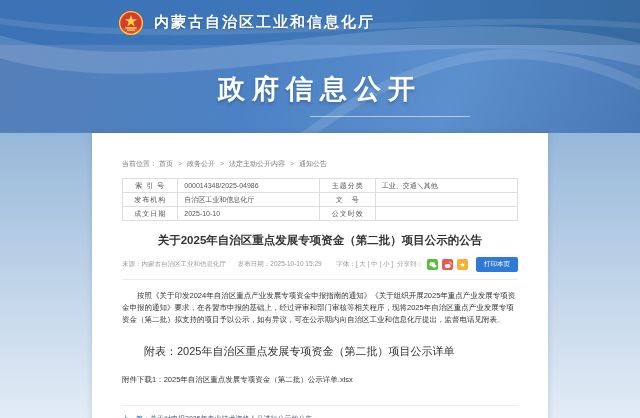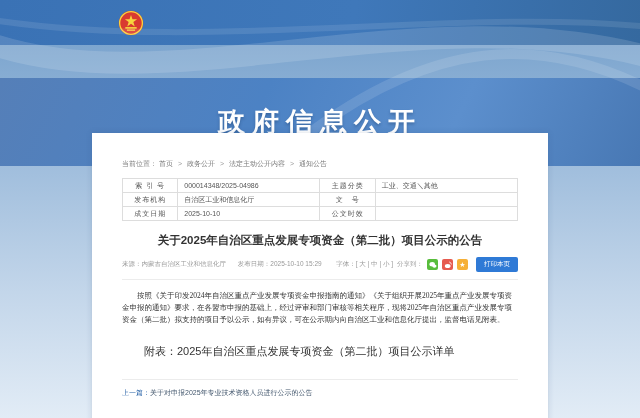--- a/index.html
+++ b/index.html
@@ -20,21 +20,21 @@
   .emblem { width:26px; height:26px; margin-right:10px; flex:0 0 auto; }
   .site-title {
     color:#fff; font-size:15px; font-weight:bold; letter-spacing:2px;
     text-shadow:0 1px 2px rgba(0,0,0,.25);
   }
 
   
   .banner {
     position:absolute; top:45px; left:0; width:640px; height:88px;
     background:linear-gradient(115deg,#557fb8 0%,#4c82c4 40%,#5c8fcd 70%,#4878b4 100%);
-    z-index:2; text-align:center;margin-top:33px;
+    z-index:2; text-align:center;
   }
   .banner-title {
     margin-top:26px; display:inline-block;
     color:#fff; font-size:27px; font-weight:bold; letter-spacing:7px;
     text-shadow:0 2px 3px rgba(20,50,90,.35);
   }
   .banner-underline {
     position:absolute; top:71px; left:310px; width:160px; height:1px;
     background:rgba(255,255,255,.55);
   }
@@ -78,21 +78,21 @@
     align-items:center; justify-content:center; color:#fff; font-size:7px; cursor:pointer;
   }
   .ic-green { background:#58bd3c; }
   .ic-red   { background:#e65a4f; }
   .ic-yellow{ background:#f6b family:#f6b037; background:#f6b037; }
   .print-btn {
     background:#2f7ad6; color:#fff; font-size:6.5px; border:none; cursor:pointer;
     padding:3px 8px; border-radius:2px; margin-left:4px;
   }
 
-  .body-text { margin-top:10px;font-family:Liberation Serif, serif; }
+  .body-text { margin-top:10px; }
   .body-text p {
     font-size:7.5px; color:#333; line-height:1.6; text-indent:2em; margin-bottom:2px;
   }
   .attach-line { margin-top:18px; font-size:11px; color:#333; text-indent:2em; }
   .download-line { margin-top:16px; font-size:7.5px; color:#333; }
   .download-line a { color:#333; text-decoration:none; cursor:pointer; }
 
   .pager {
     margin-top:20px; border-top:1px solid #ececec; padding-top:8px;
   }
@@ -105,20 +105,21 @@
 
 <div class="masthead">
   <div class="masthead-inner">
     <svg class="emblem" viewBox="0 0 32 32">
       <circle cx="16" cy="16" r="15" fill="#d93a30"></circle>
       <circle cx="16" cy="16" r="14" fill="none" stroke="#f7d53e" stroke-width="1.6"></circle>
       <polygon fill="#f7d53e" points="16,6 17.8,11.4 23.5,11.4 18.9,14.8 20.6,20.2 16,16.9 11.4,20.2 13.1,14.8 8.5,11.4 14.2,11.4"></polygon>
       <rect x="9" y="21" width="14" height="2" fill="#f7d53e"></rect>
       <rect x="11" y="24" width="10" height="1.6" fill="#f7d53e"></rect>
     </svg>
+    <span class="site-title">内蒙古自治区工业和信息化厅</span>
   </div>
 </div>
 
 <div class="banner">
   <span class="banner-title">政府信息公开</span>
   <div class="banner-underline"></div>
 </div>
 
 <svg class="deco-waves" viewBox="0 0 640 133">
   <path d="M-20,40 C160,110 420,-10 660,60" fill="none" stroke="rgba(255,255,255,0.14)" stroke-width="22"></path>
@@ -188,20 +189,23 @@
       <button class="print-btn">打印本页</button>
     </div>
   </div>
 
   <div class="body-text">
     <p>按照《关于印发2024年自治区重点产业发展专项资金申报指南的通知》《关于组织开展2025年重点产业发展专项资金申报的通知》要求，在各盟市申报的基础上，经过评审和部门审核等相关程序，现将2025年自治区重点产业发展专项资金（第二批）拟支持的项目予以公示，如有异议，可在公示期内向自治区工业和信息化厅提出，监督电话见附表。</p>
   </div>
 
   <div class="attach-line">附表：2025年自治区重点发展专项资金（第二批）项目公示详单</div>
 
+  <div class="download-line">
+    <span>附件下载1：</span><a>2025年自治区重点发展专项资金（第二批）公示详单.xlsx</a>
+  </div>
 
   <div class="pager">
     <div class="pager-row">
       <span class="pager-label">上一篇：</span><a class="pager-link">关于对申报2025年专业技术资格人员进行公示的公告</a>
     </div>
 
   </div>
 
 </div>
 

